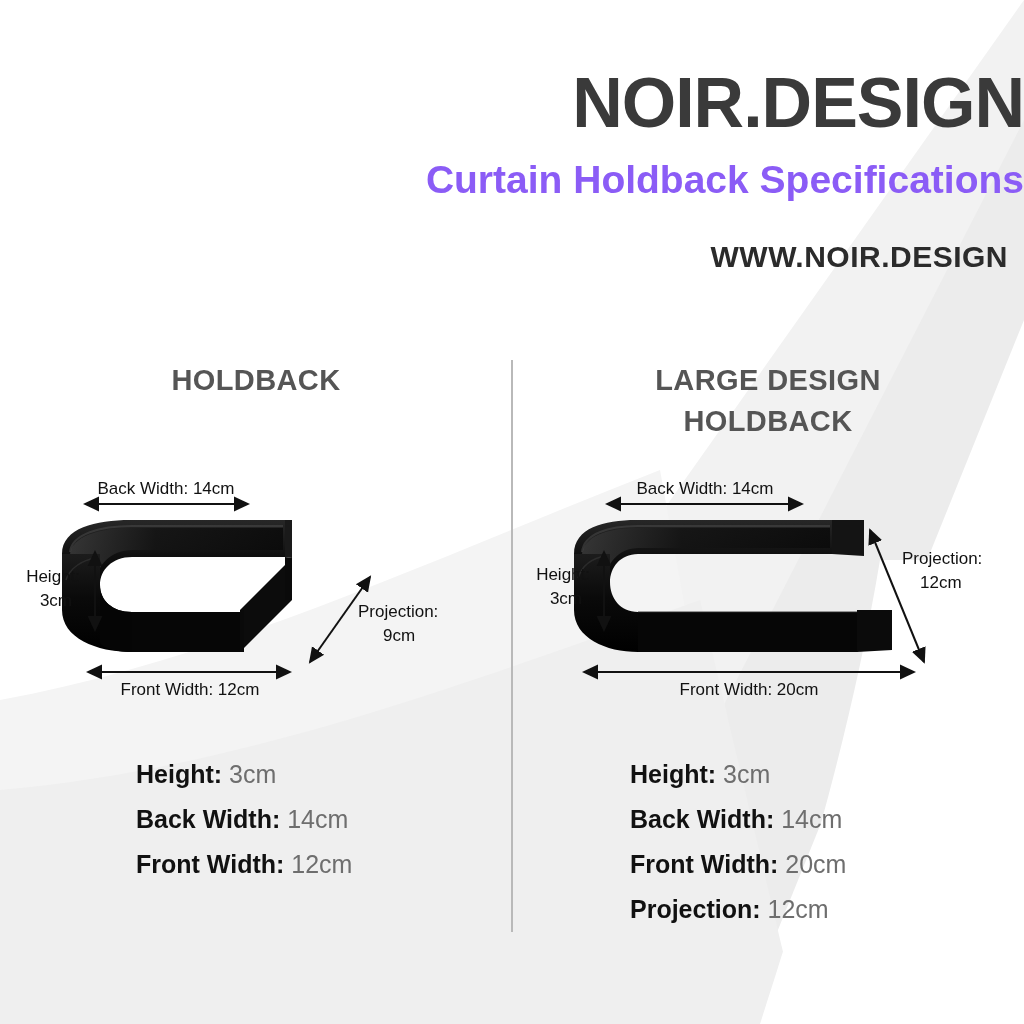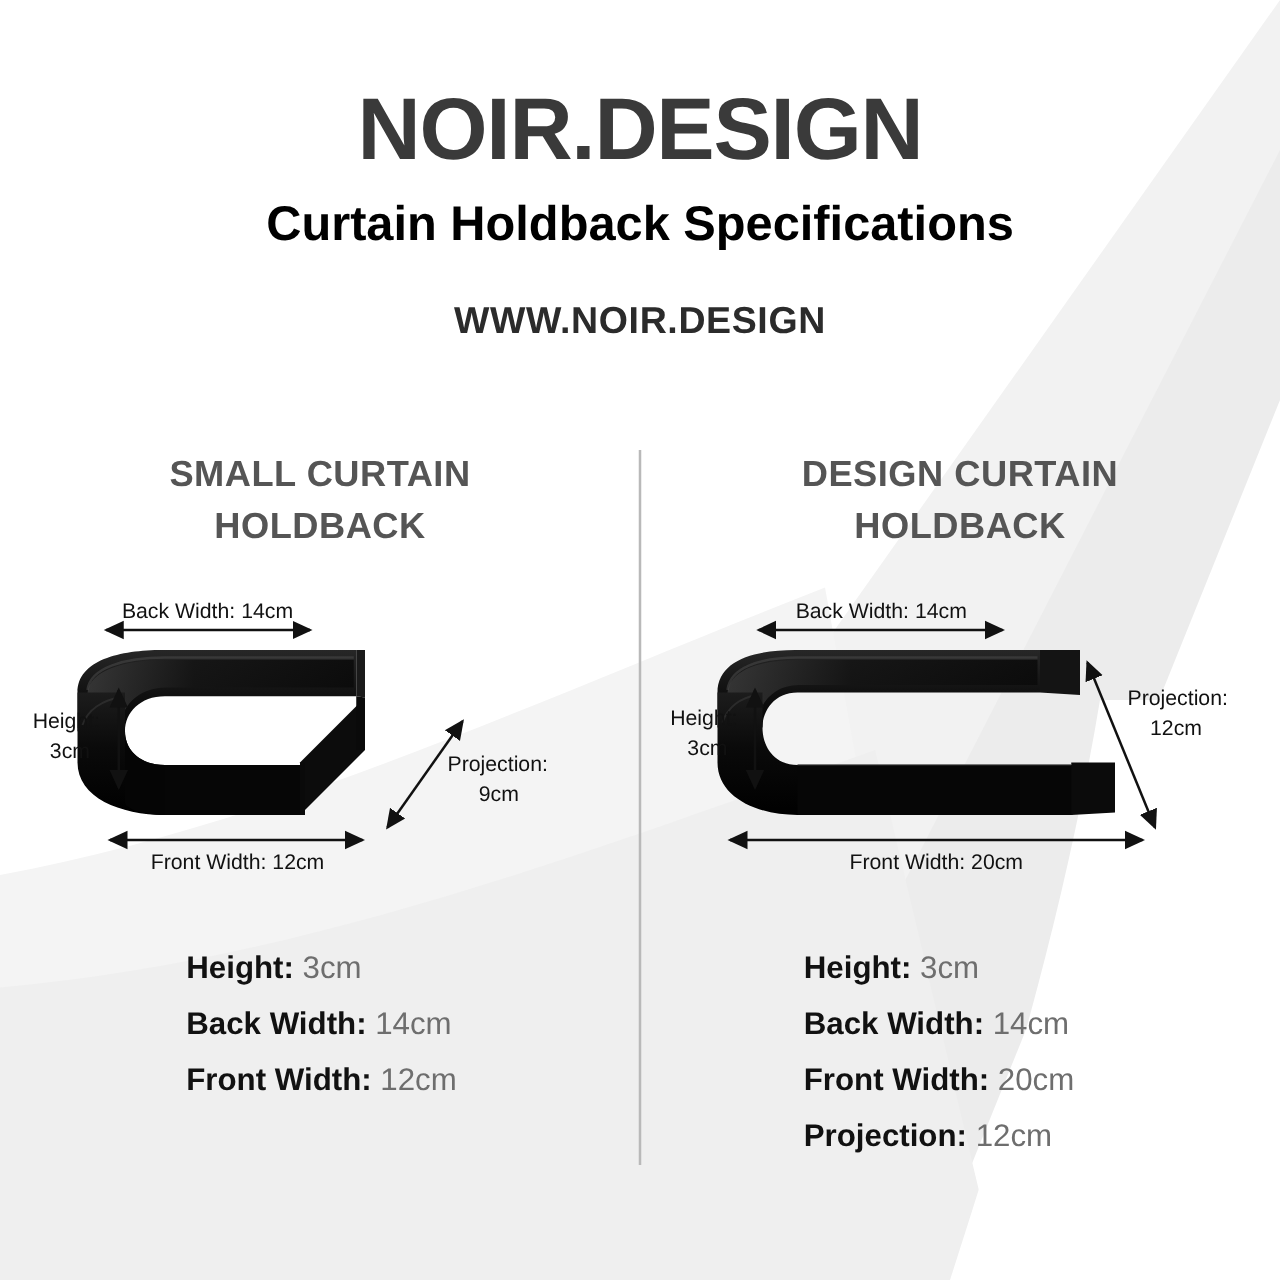--- a/index.html
+++ b/index.html
@@ -23,38 +23,38 @@
     height: 1024px;
     z-index: 0;
   }
   
   .header {
     position: absolute;
     top: 0;
     left: 0;
     width: 1024px;
     z-index: 3;
-    text-align: center;
+    text-align: right;
   }
   .brand-title {
     margin: 0;
     padding-top: 68px;
     font-size: 70px;
     line-height: 1.0;
     font-weight: bold;
     letter-spacing: -1px;
     color: #3a3a3a;
   }
   .brand-subtitle {
     margin: 0;
     padding-top: 22px;
     font-size: 39px;
     line-height: 1.0;
     font-weight: bold;
-    color: #000000;
+    color: #8b5cf6;
   }
   .brand-url {
     margin: 16px;
     padding-top: 27px;
     font-size: 30px;
     line-height: 1.0;
     font-weight: bold;
     letter-spacing: 0.5px;
     color: #2b2b2b;
   }
@@ -100,21 +100,21 @@
     width: 512px;
     height: 220px;
   }
   .diagram svg {
     display: block;
   }
   
   .spec-list {
     position: absolute;
     top: 400px;
-    left: 13px;
+    left: 0;
     width: 512px;
     padding: 0;
     margin: 0;
     list-style: none;
   }
   .spec-list.left  { padding-left: 136px; }
   .spec-list.right { padding-left: 118px; }
   .spec-item {
     font-size: 25px;
     line-height: 45px;
@@ -148,21 +148,20 @@
     <h2 class="brand-subtitle">Curtain Holdback Specifications</h2>
     <div class="brand-url">WWW.NOIR.DESIGN</div>
   </div>
 
   <div class="divider"></div>
 
   <div class="panels">
 
     <div class="panel">
       <div class="panel-heading">
-        <div>SMALL CURTAIN</div>
         <div>HOLDBACK</div>
       </div>
 
       <div class="diagram">
         <svg width="512" height="220" viewBox="0 0 512 220" xmlns="http://www.w3.org/2000/svg">
           <defs>
             <linearGradient id="s-top" x1="0" y1="0" x2="0" y2="1">
               <stop offset="0%" stop-color="#272727"></stop>
               <stop offset="55%" stop-color="#101010"></stop>
               <stop offset="100%" stop-color="#050505"></stop>
@@ -257,21 +256,21 @@
         </li>
         <li class="spec-item">
           <span class="spec-label">Front Width:</span>
           <span class="spec-value">12cm</span>
         </li>
       </ul>
     </div>
 
     <div class="panel">
       <div class="panel-heading">
-        <div>DESIGN CURTAIN</div>
+        <div>LARGE DESIGN</div>
         <div>HOLDBACK</div>
       </div>
 
       <div class="diagram">
         <svg width="512" height="220" viewBox="0 0 512 220" xmlns="http://www.w3.org/2000/svg">
           <defs>
             <linearGradient id="l-top" x1="0" y1="0" x2="0" y2="1">
               <stop offset="0%" stop-color="#272727"></stop>
               <stop offset="55%" stop-color="#101010"></stop>
               <stop offset="100%" stop-color="#050505"></stop>

